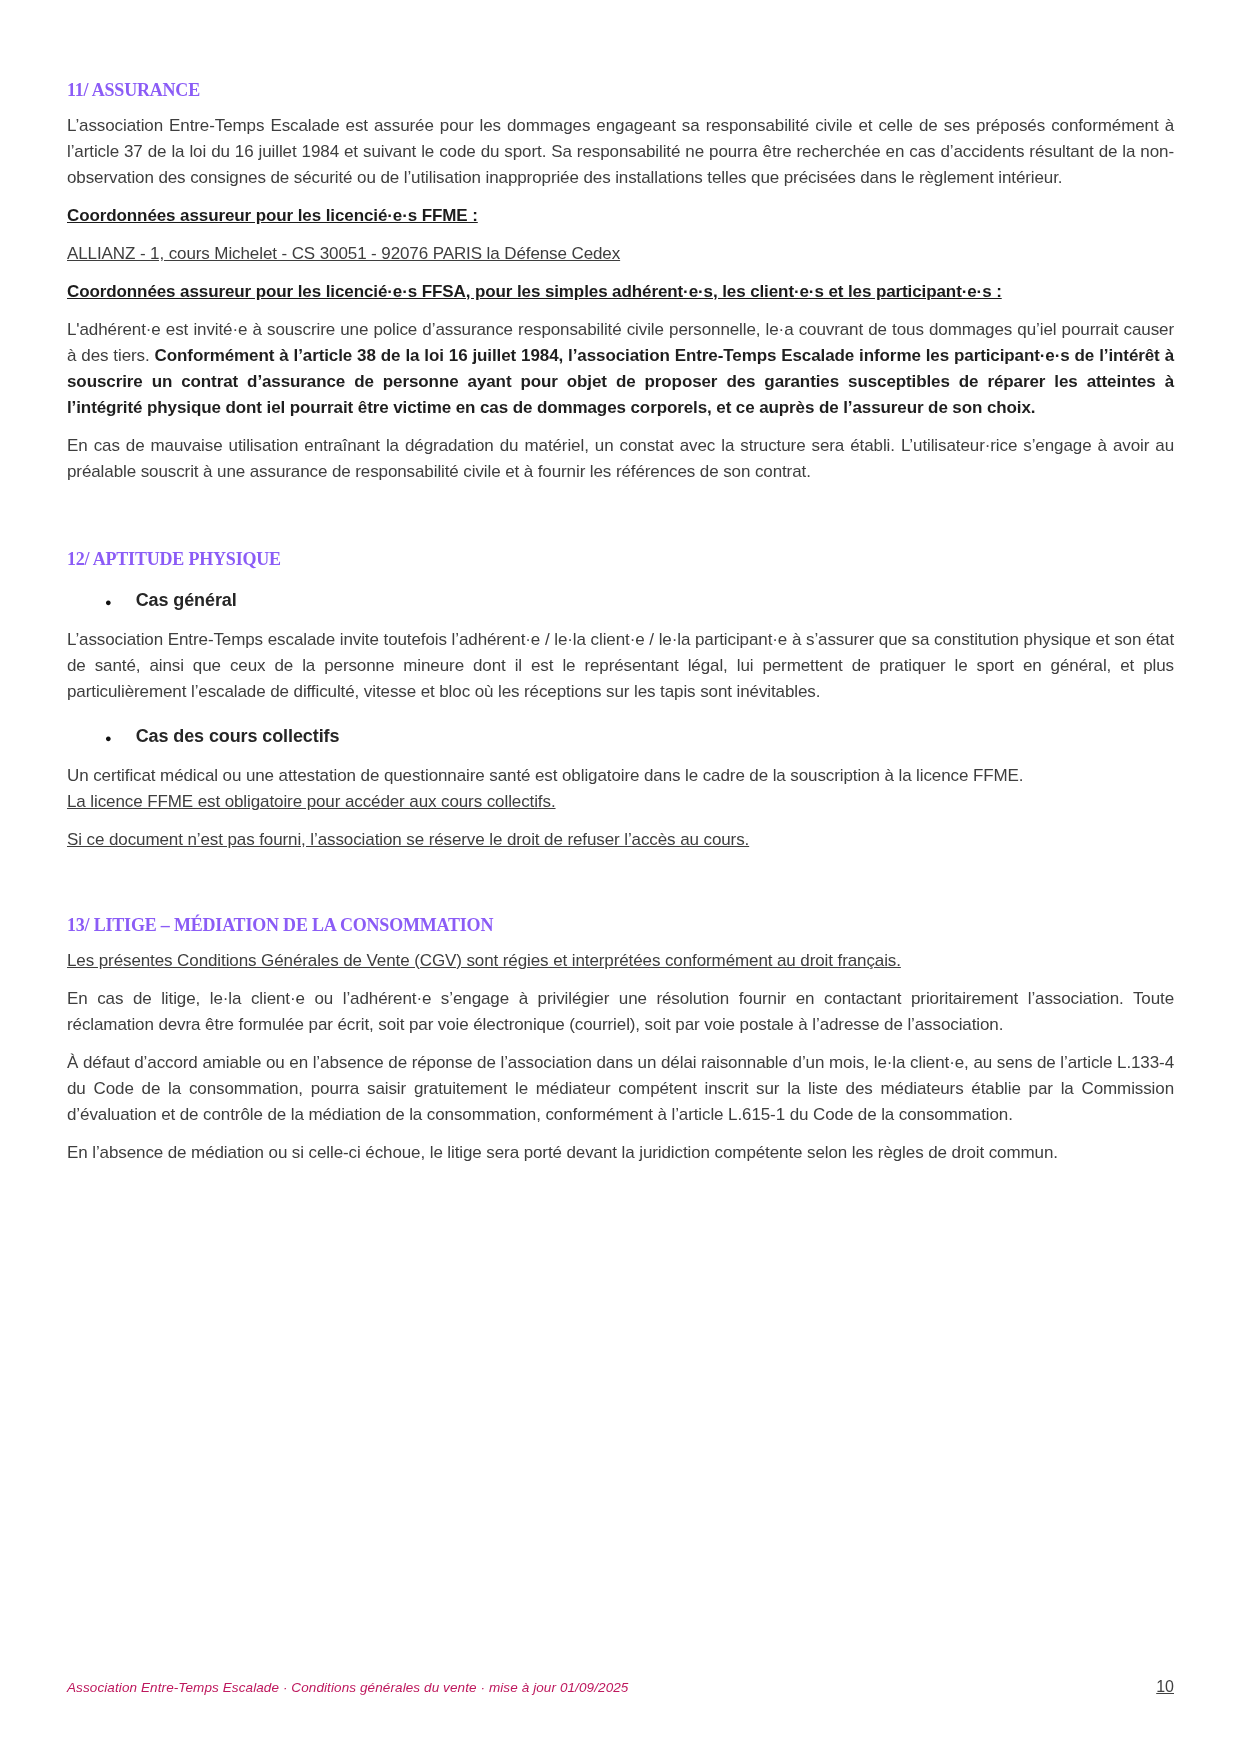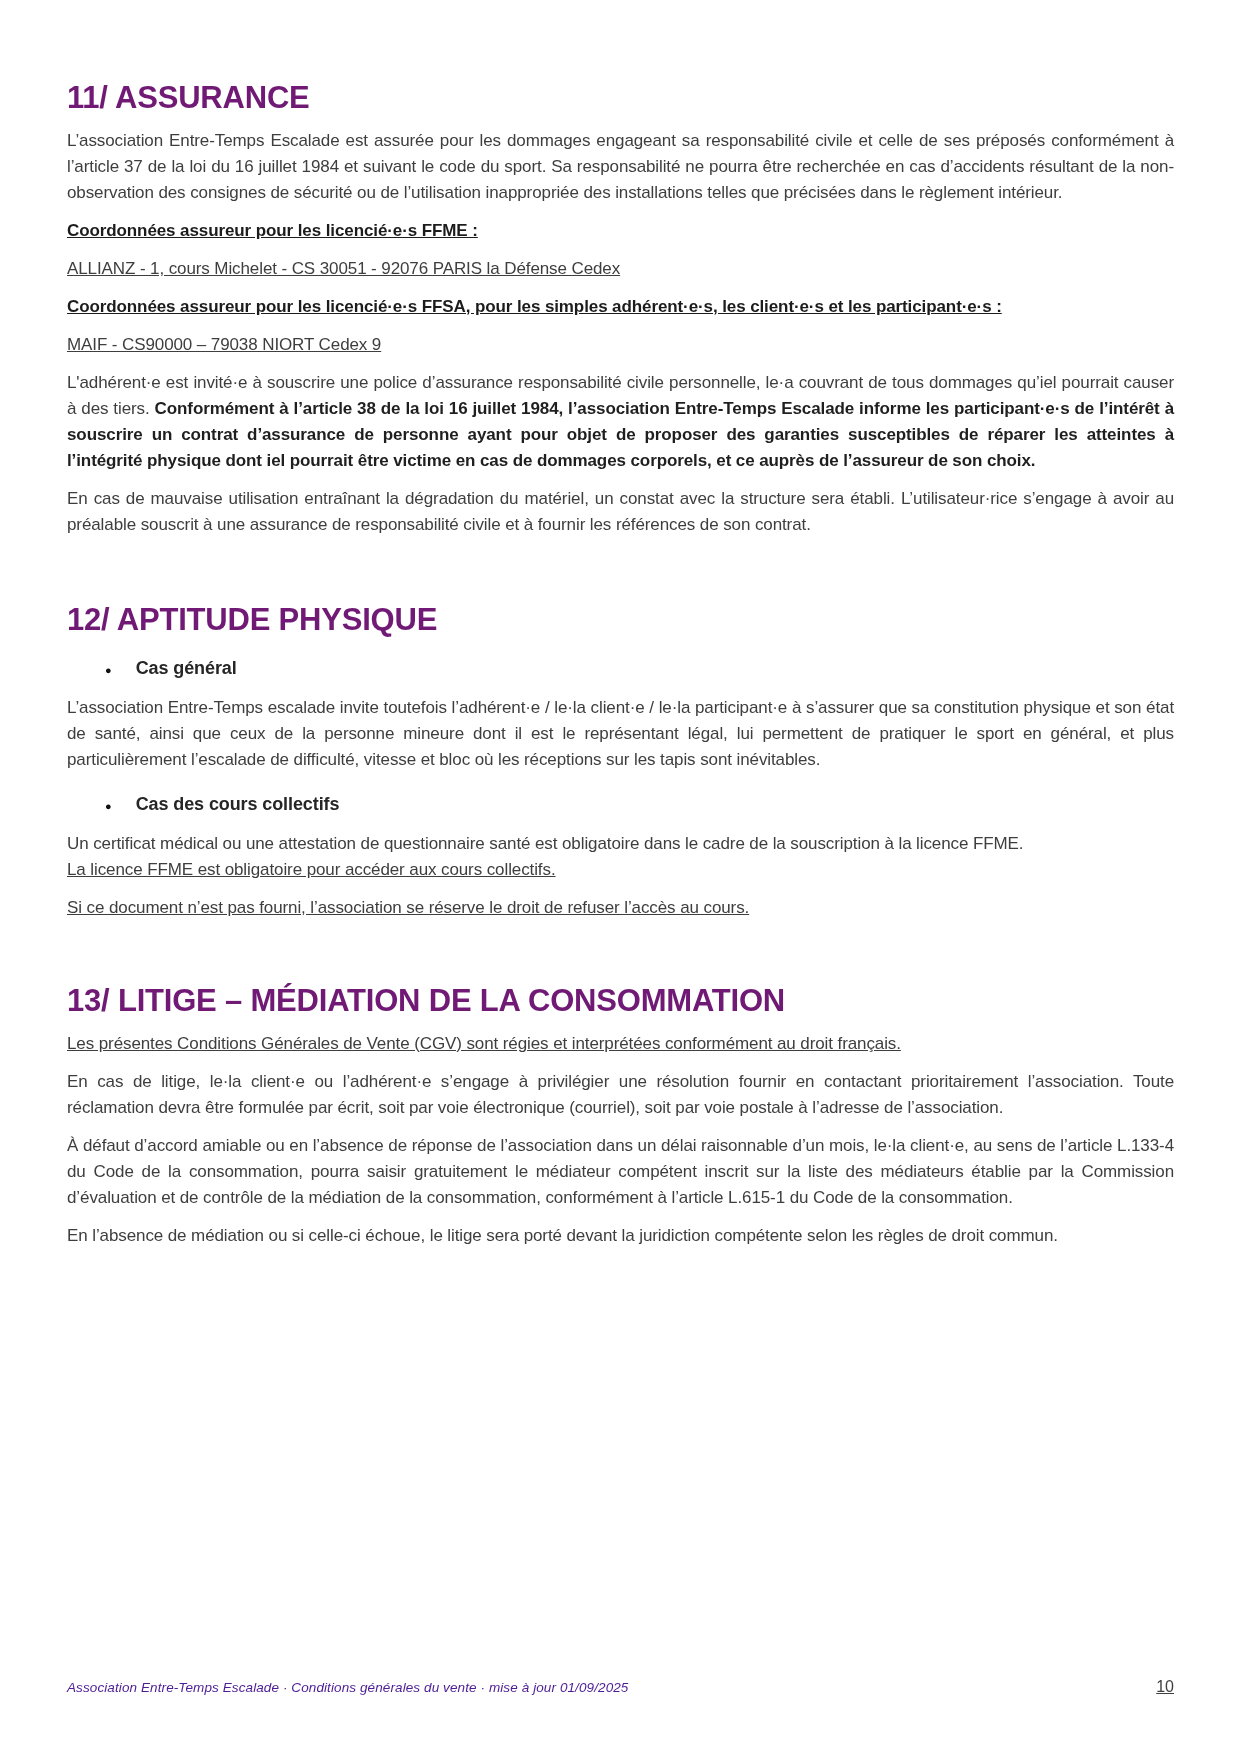--- a/index.html
+++ b/index.html
@@ -12,26 +12,27 @@
     width: 1241px;
     height: 1754px;
     background: #ffffff;
     font-family: "Liberation Sans", sans-serif;
     color: #3e3e3e;
     box-sizing: border-box;
     padding: 80px 67px 0 67px;
     overflow: hidden;
   }
   h1.section-title {
-    font-size: 31px;
+    font-size: 18px;
     line-height: 1.15;
     font-weight: 700;
-    color: #701a75;
+    color: #8b5cf6;
     margin: 0 0 12px 0;
     letter-spacing: -0.2px;
+    font-family: Liberation Serif, serif;
   }
   .section { margin: 0; }
   .section + .section-gap-12 { margin-top: 64px; }
   .section + .section-gap-13 { margin-top: 62px; }
   p.body, div.body {
     font-size: 17px;
     line-height: 26px;
     margin: 12px 0 0 0;
     text-align: justify;
     letter-spacing: -0.1px;
@@ -71,41 +72,40 @@
     left: 67px;
     right: 67px;
     top: 1678px;
     display: flex;
     justify-content: space-between;
     align-items: baseline;
   }
   .footer-left {
     font-style: italic;
     font-size: 13.5px;
-    color: #4c1d95;
+    color: #be185d;
     letter-spacing: 0.1px;
   }
   .footer-page {
     font-size: 16px;
     color: #404040;
     text-decoration: underline;
   }
 </style>
 </head>
 <body>
 
 <div class="page">
 
   <div class="section">
     <h1 class="section-title">11/ ASSURANCE</h1>
     <p class="body tight">L’association Entre-Temps Escalade est assurée pour les dommages engageant sa responsabilité civile et celle de ses préposés conformément à l’article 37 de la loi du 16 juillet 1984 et suivant le code du sport. Sa responsabilité ne pourra être recherchée en cas d’accidents résultant de la non-observation des consignes de sécurité ou de l’utilisation inappropriée des installations telles que précisées dans le règlement intérieur.</p>
     <p class="body left label-bold">Coordonnées assureur pour les licencié·e·s FFME :</p>
     <p class="body left">ALLIANZ - 1, cours Michelet - CS 30051 - 92076 PARIS la Défense Cedex</p>
     <p class="body left label-bold">Coordonnées assureur pour les licencié·e·s FFSA, pour les simples adhérent·e·s, les client·e·s et les participant·e·s :</p>
-    <p class="body left">MAIF - CS90000 – 79038 NIORT Cedex 9</p>
     <p class="body"><span>L'adhérent·e est invité·e à souscrire une police d’assurance responsabilité civile personnelle, le·a couvrant de tous dommages qu’iel pourrait causer à des tiers. </span><span class="b">Conformément à l’article 38 de la loi 16 juillet 1984, l’association Entre-Temps Escalade informe les participant·e·s de l’intérêt à souscrire un contrat d’assurance de personne ayant pour objet de proposer des garanties susceptibles de réparer les atteintes à l’intégrité physique dont iel pourrait être victime en cas de dommages corporels, et ce auprès de l’assureur de son choix.</span></p>
     <p class="body">En cas de mauvaise utilisation entraînant la dégradation du matériel, un constat avec la structure sera établi. L’utilisateur·rice s’engage à avoir au préalable souscrit à une assurance de responsabilité civile et à fournir les références de son contrat.</p>
   </div>
 
   <div class="section section-gap-12">
     <h1 class="section-title">12/ APTITUDE PHYSIQUE</h1>
     <div class="bullet-item">
       <span class="dot"></span>
       <span class="bullet-label">Cas général</span>
     </div>

